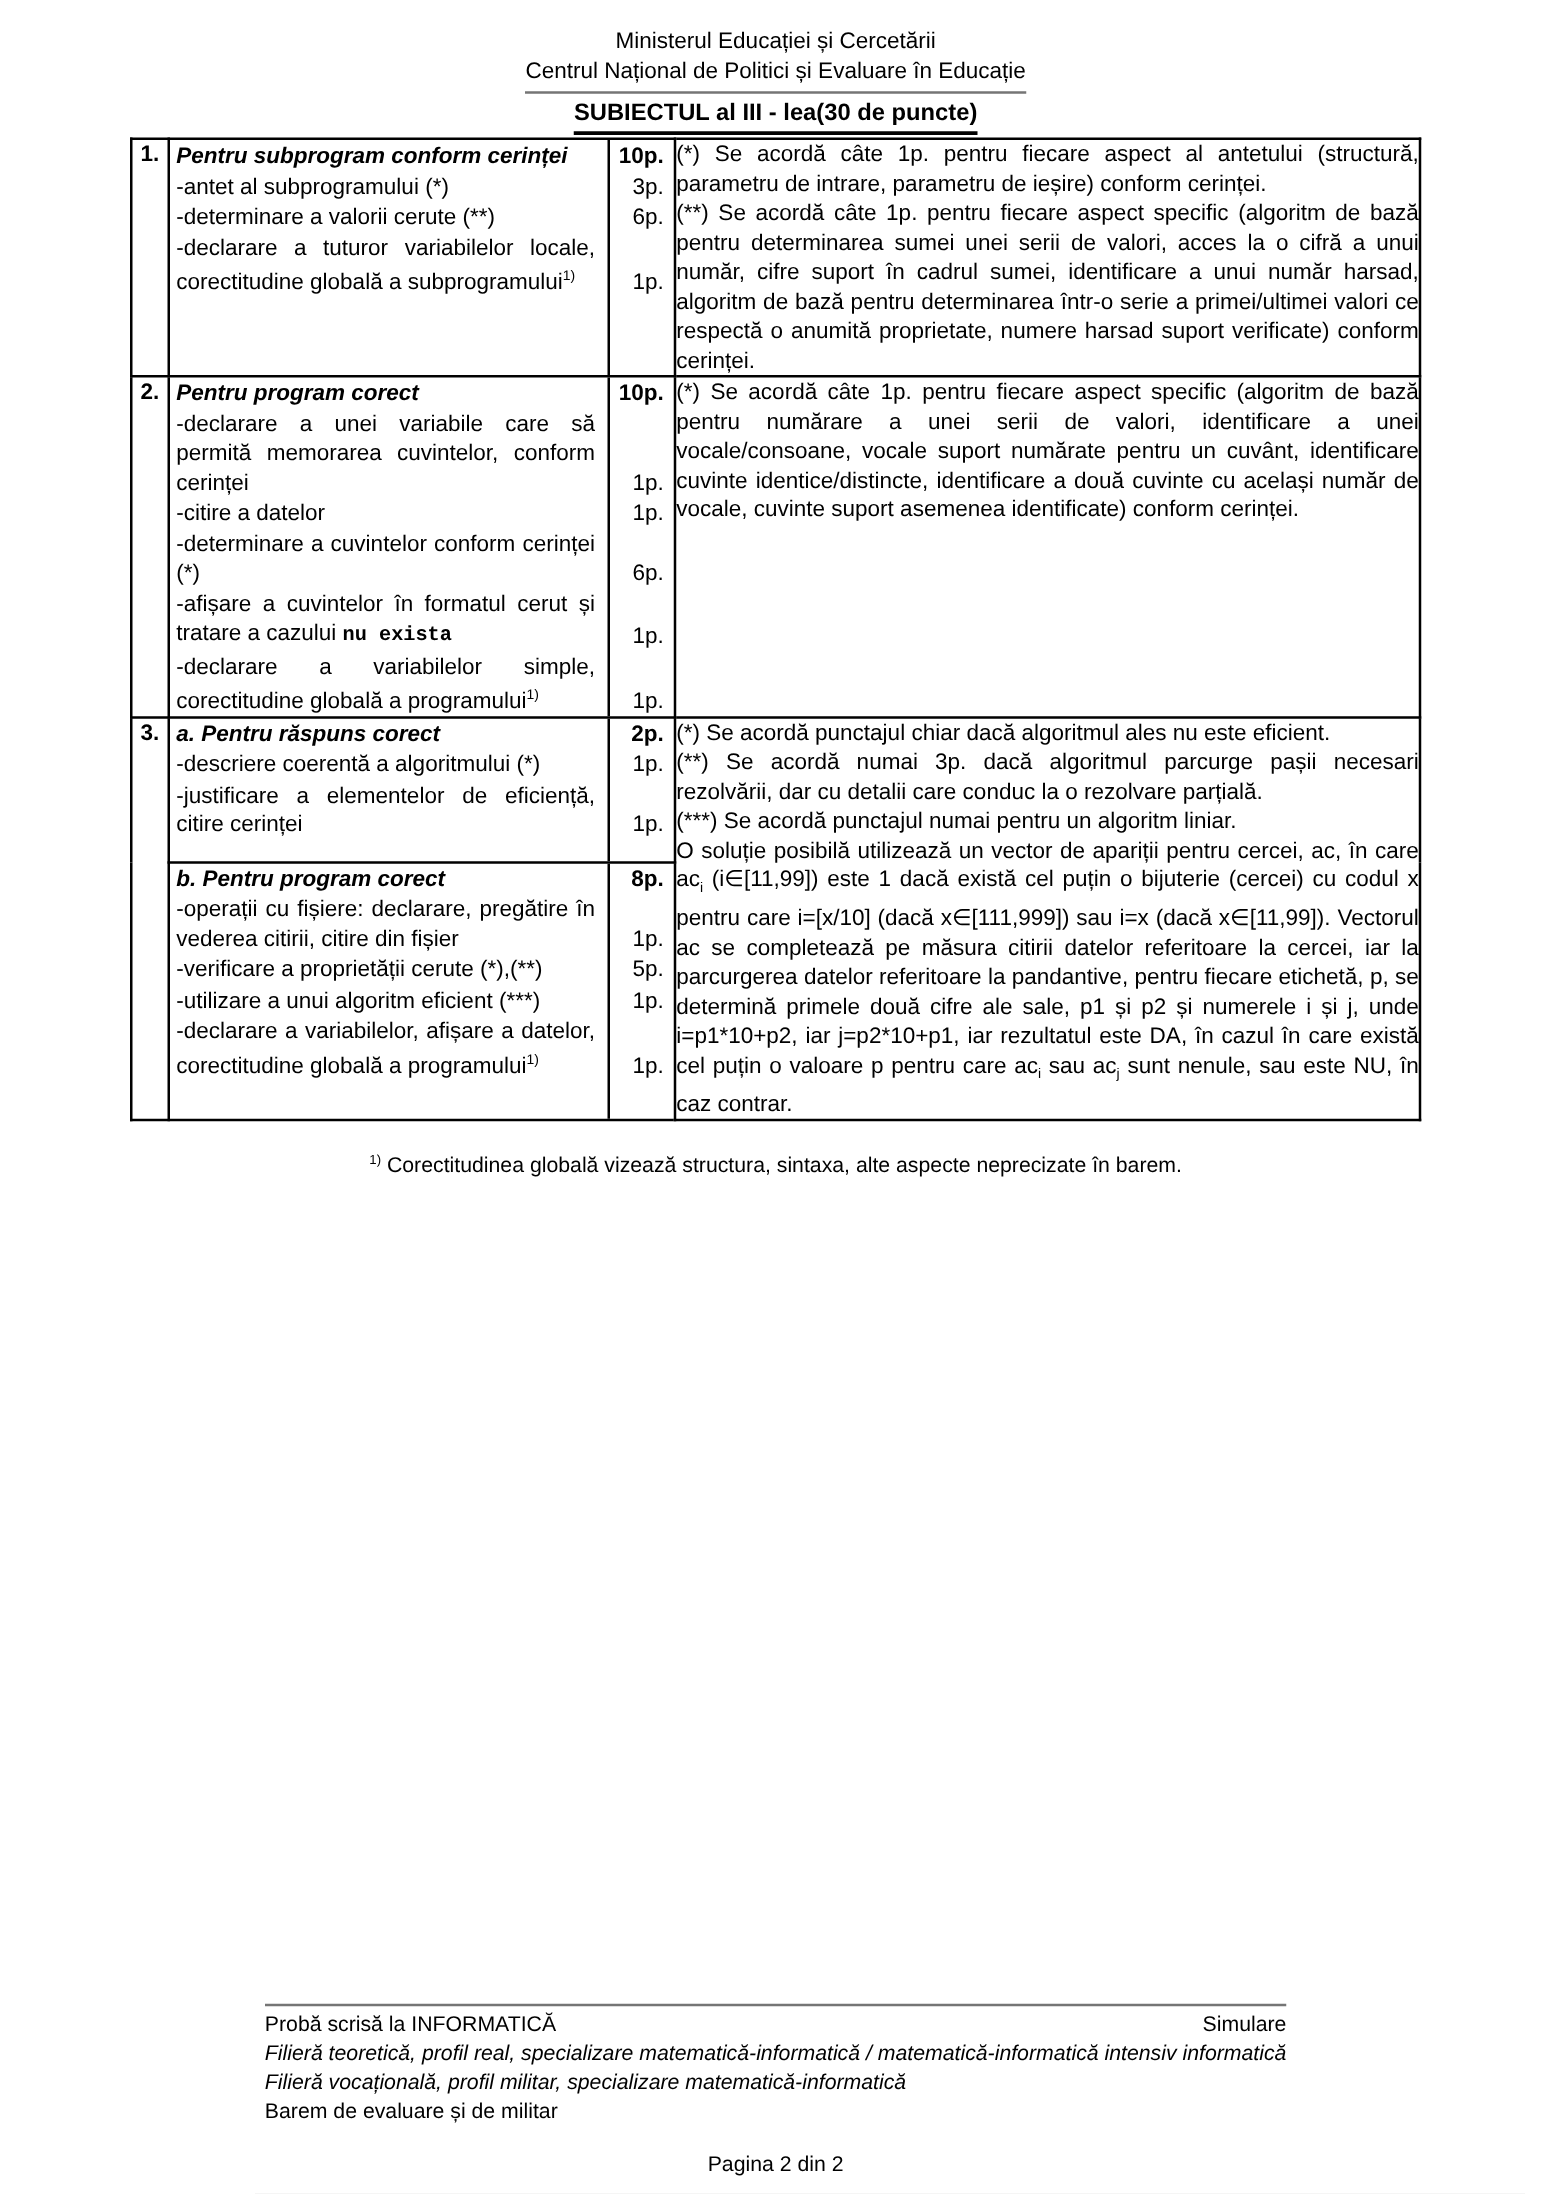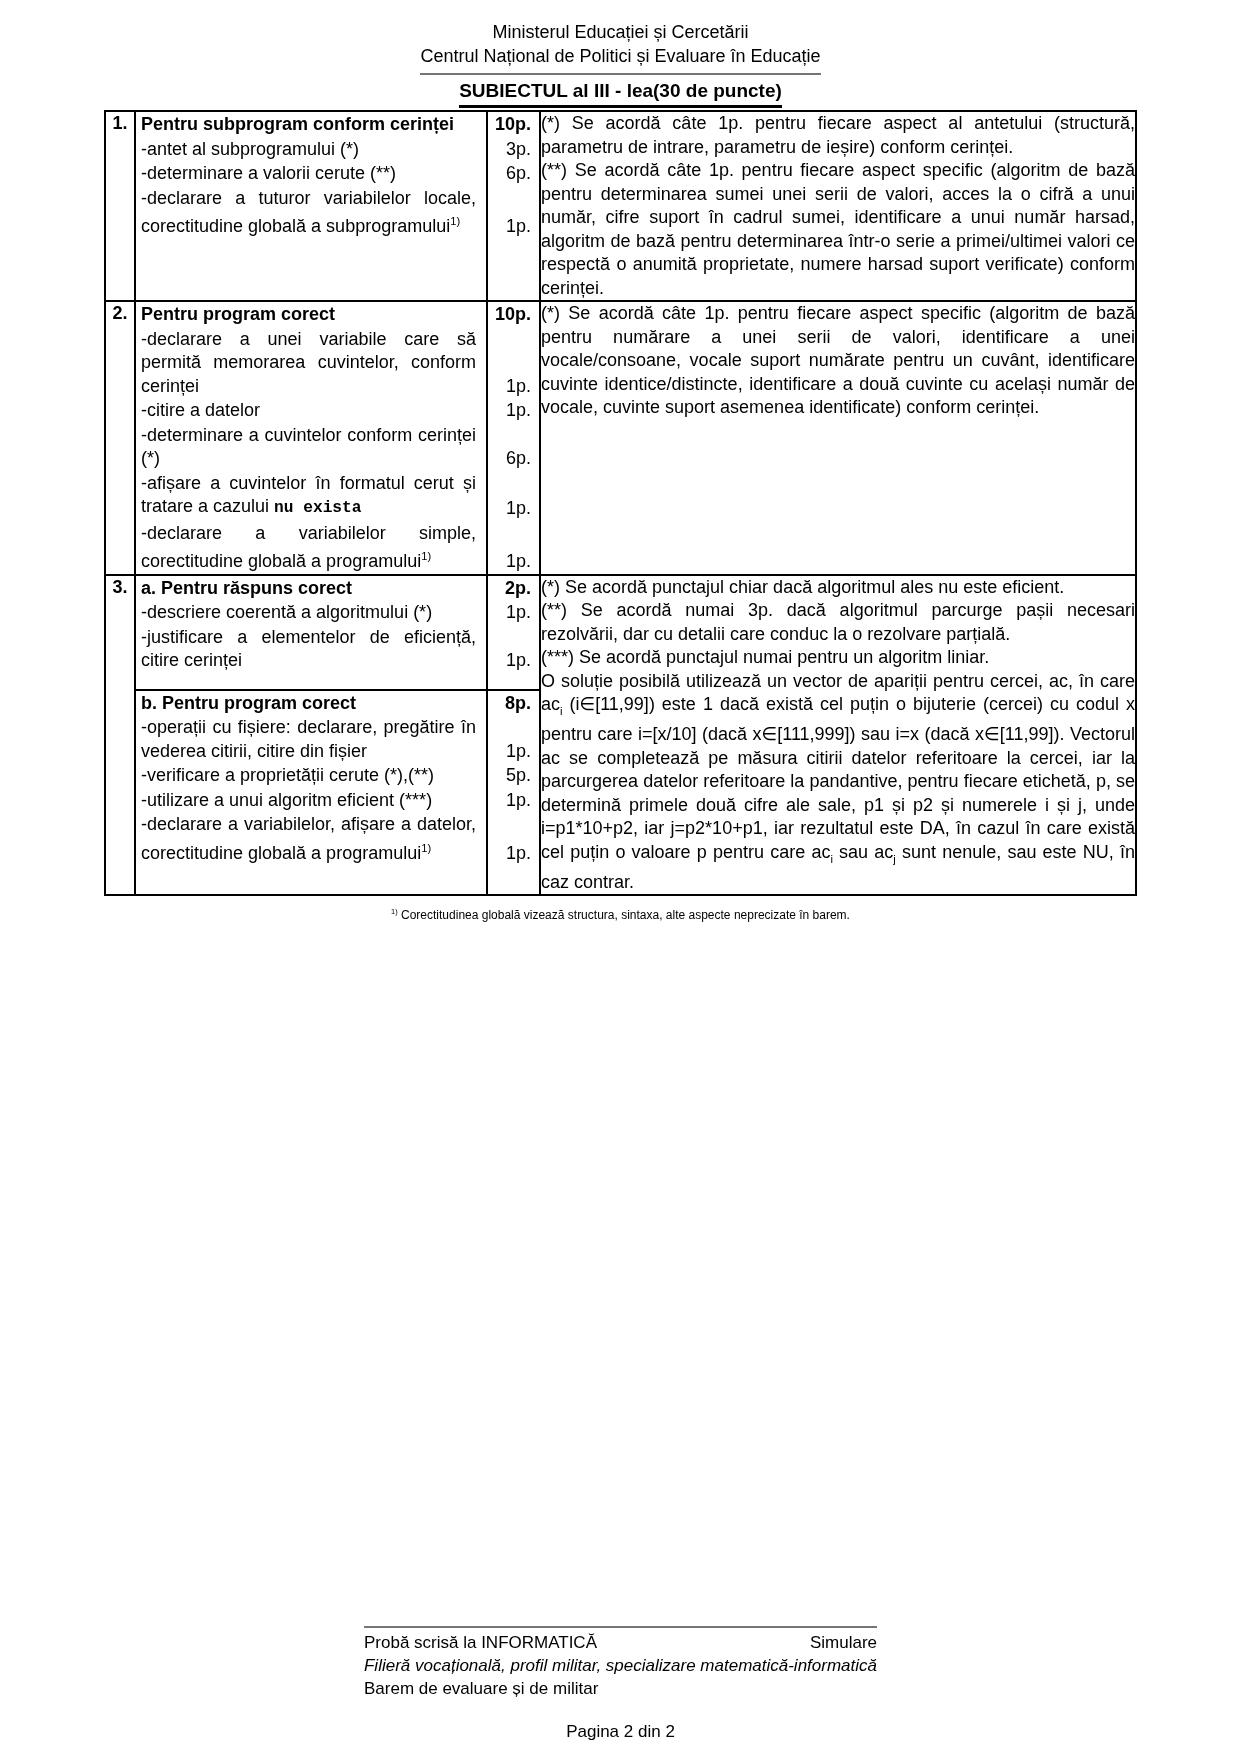--- a/index.html
+++ b/index.html
@@ -25,26 +25,26 @@
   td.num{text-align:center;font-weight:bold;padding-top:1px;}
   .dp-cell{position:relative;}
   .dp-cell::after{content:"";position:absolute;top:0;bottom:0;right:51px;width:2px;background:#000;}
   .item{display:flex;}
   .item-text{flex:1 1 auto;text-align:justify;padding:1px 10px 0 5px;}
   .item-pts{flex:0 0 53px;box-sizing:border-box;align-self:flex-end;
     text-align:right;padding-right:8px;}
   .pts-bold{font-weight:bold;}
   td.expl{padding:1px 7px 2px 7px;}
   .para{text-align:justify;}
-  .seg-bold{font-weight:bold;}
+  .seg-bold{font-weight:bold;font-style:italic;}
   .seg-sup{font-size:0.62em;vertical-align:super;}
   .seg-sub{font-size:0.62em;vertical-align:sub;}
   .seg-code{font-family:"Liberation Mono","DejaVu Sans Mono",monospace;font-weight:bold;font-size:0.9em;}
   
-  .footnote{margin-top:4px;font-size:12px;line-height:23px;}
+  .footnote{margin-top:20px;font-size:17px;line-height:23px;}
   .spacer{flex:1 1 auto;}
   
   .doc-footer{border-top:2px solid #757575;padding-top:3px;font-size:17px;line-height:23px;}
   .footer-row1{display:flex;justify-content:space-between;}
   .italic{font-style:italic;}
   .page-num{text-align:center;margin-top:20px;}
 </style>
 </head>
 <body>
 
@@ -179,18 +179,19 @@
 
   <div class="footnote"><span class="seg-sup">1)</span><span> Corectitudinea globală vizează structura, sintaxa, alte aspecte neprecizate în barem.</span></div>
 
   <div class="spacer"></div>
 
   <div class="doc-footer">
     <div class="footer-row1">
       <span>Probă scrisă la INFORMATICĂ</span>
       <span>Simulare</span>
     </div>
+    <div class="italic">Filieră teoretică, profil real, specializare matematică-informatică / matematică-informatică intensiv informatică</div>
     <div class="italic">Filieră vocațională, profil militar, specializare matematică-informatică</div>
     <div>Barem de evaluare și de militar</div>
     <div class="page-num">Pagina 2 din 2</div>
   </div>
 
 </div>
 
 </body></html>

